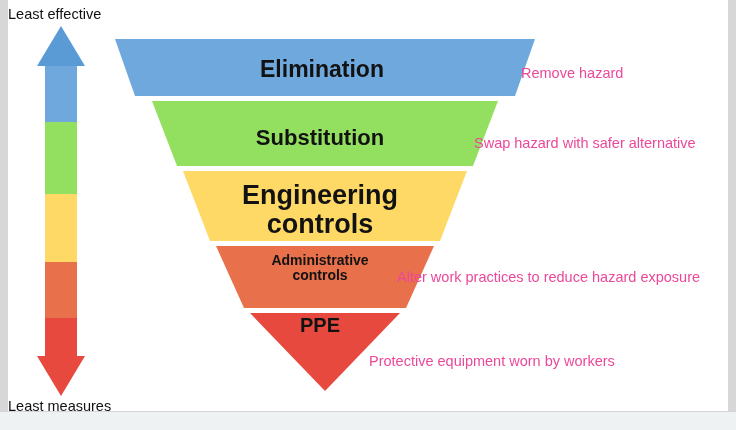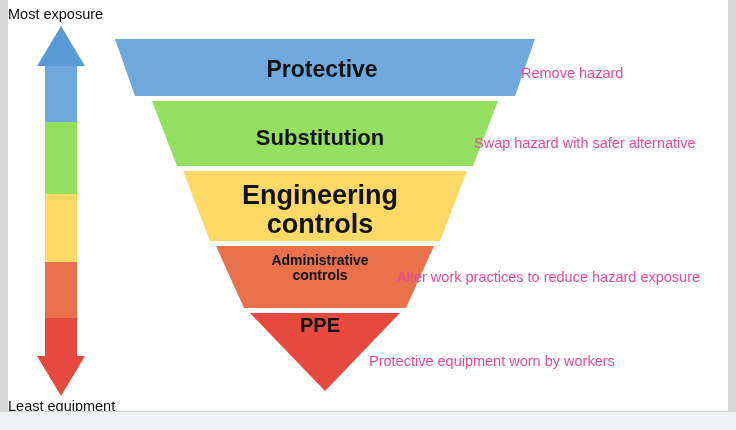--- a/index.html
+++ b/index.html
@@ -96,55 +96,55 @@
   #desc-4 { left: 369px; top: 352px; width: 290px; }
 </style>
 </head>
 <body>
 
 <div id="stage">
 
   <div class="side-border left"></div>
   <div class="side-border right"></div>
 
-  <div class="scale-label" id="label-most">Most exposure</div>
+  <div class="scale-label" id="label-most">Least effective</div>
 
   <div id="arrow-wrap">
     <svg id="arrow-svg" width="56" height="370" viewBox="0 0 56 370" xmlns="http://www.w3.org/2000/svg">
 
       <polygon points="28,0 52,40 4,40" fill="#5b9bd5"></polygon>
 
       <rect x="12" y="40" width="32" height="56" fill="#6fa8dc"></rect>
       <rect x="12" y="96" width="32" height="72" fill="#93e060"></rect>
       <rect x="12" y="168" width="32" height="68" fill="#ffd966"></rect>
       <rect x="12" y="236" width="32" height="56" fill="#e8704a"></rect>
       <rect x="12" y="292" width="32" height="38" fill="#e8493f"></rect>
 
       <polygon points="28,370 52,330 4,330" fill="#e8493f"></polygon>
     </svg>
   </div>
 
-  <div class="scale-label" id="label-least">Least equipment</div>
+  <div class="scale-label" id="label-least">Least measures</div>
 
   <div id="funnel">
     <svg id="funnel-svg" width="430" height="360" viewBox="0 0 430 360" xmlns="http://www.w3.org/2000/svg">
 
       <polygon points="5,3 425,3 405,60 25,60" fill="#6fa8dc"></polygon>
 
       <polygon points="42,65 388,65 363,130 67,130" fill="#93e060"></polygon>
 
       <polygon points="73,135 357,135 330,205 100,205" fill="#ffd966"></polygon>
 
       <polygon points="106,210 324,210 296,272 134,272" fill="#e8704a"></polygon>
 
       <polygon points="140,277 290,277 215,355" fill="#e8493f"></polygon>
     </svg>
   </div>
 
-  <div class="band-label" id="band-label-0">Protective</div>
+  <div class="band-label" id="band-label-0">Elimination</div>
 
   <div class="band-label" id="band-label-1">Substitution</div>
 
   <div class="band-label" id="band-label-2">
     <div>Engineering</div>
     <div>controls</div>
   </div>
 
   <div class="band-label" id="band-label-3">
     <div>Administrative</div>

